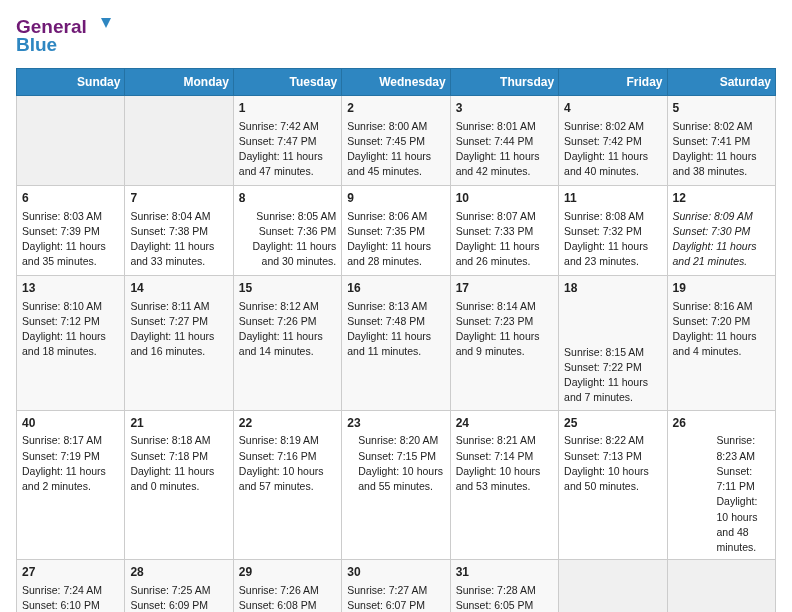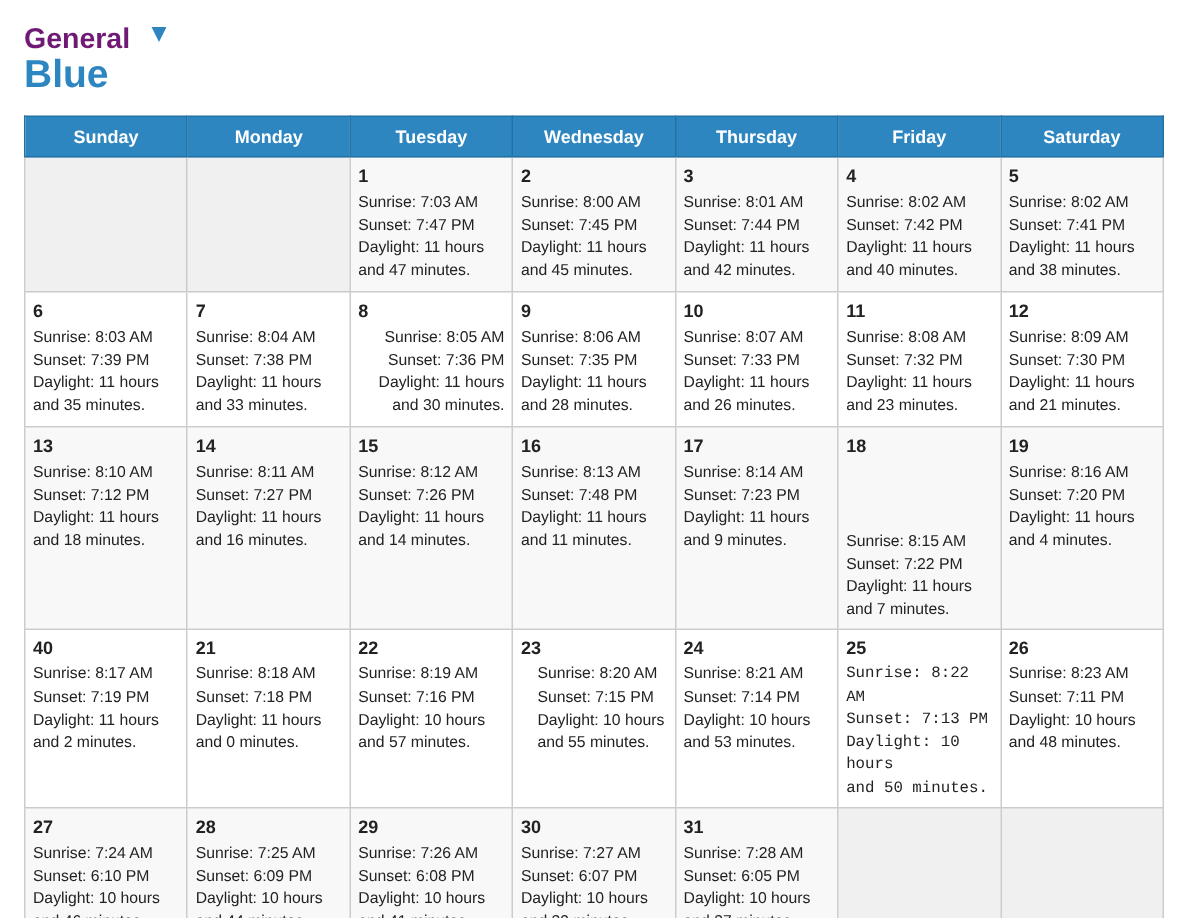--- a/index.html
+++ b/index.html
@@ -39,21 +39,21 @@
       border-collapse: collapse;
       font-size: 11px;
     }
     thead tr th {
       background-color: #2e86c1;
       color: #fff;
       font-weight: bold;
       font-size: 12px;
       padding: 6px 4px;
       border: 1px solid #2472a4;
-      text-align: center;
+      text-align: right;
     }
     tbody tr td {
       border: 1px solid #ccc;
       vertical-align: top;
       padding: 4px 5px;
       min-height: 80px;
       height: 90px;
       width: 14.28%;
       background: #fff;
       color: #222;
@@ -82,21 +82,21 @@
 
 <div class="header">
   <div class="logo">
   <div style="display:flex;flex-direction:column;align-items:flex-start;">
     <div style="display:flex;align-items:center;gap:0;">
       <span style="font-size:19px;font-weight:bold;color:#701a75;font-family:Arial;">General</span>
       <svg width="22" height="22" viewBox="0 0 22 22" style="margin-left:2px;margin-top:-4px;">
         <polygon points="12,4 22,4 17,14" fill="#2e86c1"></polygon>
       </svg>
     </div>
-    <span style="font-size:26px;font-weight:bold;color:#2e86c1;font-family:Arial;margin-top:-4px;">Blue</span>
+    <span style="font-size:19px;font-weight:bold;color:#2e86c1;font-family:Arial;margin-top:-4px;">Blue</span>
   </div>
 </div>
   <div class="title-block">
     <div class="month-title"></div>
     <div class="location"></div>
   </div>
 </div>
 
 <table>
   <thead>
@@ -109,21 +109,21 @@
         <th>Friday</th>
         <th>Saturday</th>
       </tr>
   </thead>
   <tbody id="calendar-body">
   <tr>
         <td class="empty-cell"></td>
         <td class="empty-cell"></td>
         <td>
           <span class="day-number">1</span>
-          <div class="day-info" style="white-space: pre-line;">Sunrise: 7:03 AM
+          <div class="day-info" style="white-space: pre-line;">Sunrise: 7:42 AM
 Sunset: 7:47 PM
 Daylight: 11 hours
 and 47 minutes.</div>
         </td>
         <td>
           <span class="day-number">2</span>
           <div class="day-info" style="white-space: pre-line;">Sunrise: 8:00 AM
 Sunset: 7:45 PM
 Daylight: 11 hours
 and 45 minutes.</div>
@@ -188,21 +188,21 @@
         </td>
         <td>
           <span class="day-number">11</span>
           <div class="day-info" style="white-space: pre-line;">Sunrise: 8:08 AM
 Sunset: 7:32 PM
 Daylight: 11 hours
 and 23 minutes.</div>
         </td>
         <td>
           <span class="day-number">12</span>
-          <div class="day-info" style="white-space: pre-line;">Sunrise: 8:09 AM
+          <div class="day-info" style="white-space: pre-line; font-style: italic;">Sunrise: 8:09 AM
 Sunset: 7:30 PM
 Daylight: 11 hours
 and 21 minutes.</div>
         </td>
       </tr>
       <tr>
         <td>
           <span class="day-number">13</span>
           <div class="day-info" style="white-space: pre-line;">Sunrise: 8:10 AM
 Sunset: 7:12 PM
@@ -283,28 +283,28 @@
         </td>
         <td>
           <span class="day-number">24</span>
           <div class="day-info" style="white-space: pre-line;">Sunrise: 8:21 AM
 Sunset: 7:14 PM
 Daylight: 10 hours
 and 53 minutes.</div>
         </td>
         <td>
           <span class="day-number">25</span>
-          <div class="day-info" style="white-space: pre-line; font-family: Liberation Mono, monospace;">Sunrise: 8:22 AM
+          <div class="day-info" style="white-space: pre-line;">Sunrise: 8:22 AM
 Sunset: 7:13 PM
 Daylight: 10 hours
 and 50 minutes.</div>
         </td>
         <td>
           <span class="day-number">26</span>
-          <div class="day-info" style="white-space: pre-line;">Sunrise: 8:23 AM
+          <div class="day-info" style="white-space: pre-line; margin-left: 44px;">Sunrise: 8:23 AM
 Sunset: 7:11 PM
 Daylight: 10 hours
 and 48 minutes.</div>
         </td>
       </tr>
       <tr>
         <td>
           <span class="day-number">27</span>
           <div class="day-info" style="white-space: pre-line;">Sunrise: 7:24 AM
 Sunset: 6:10 PM

